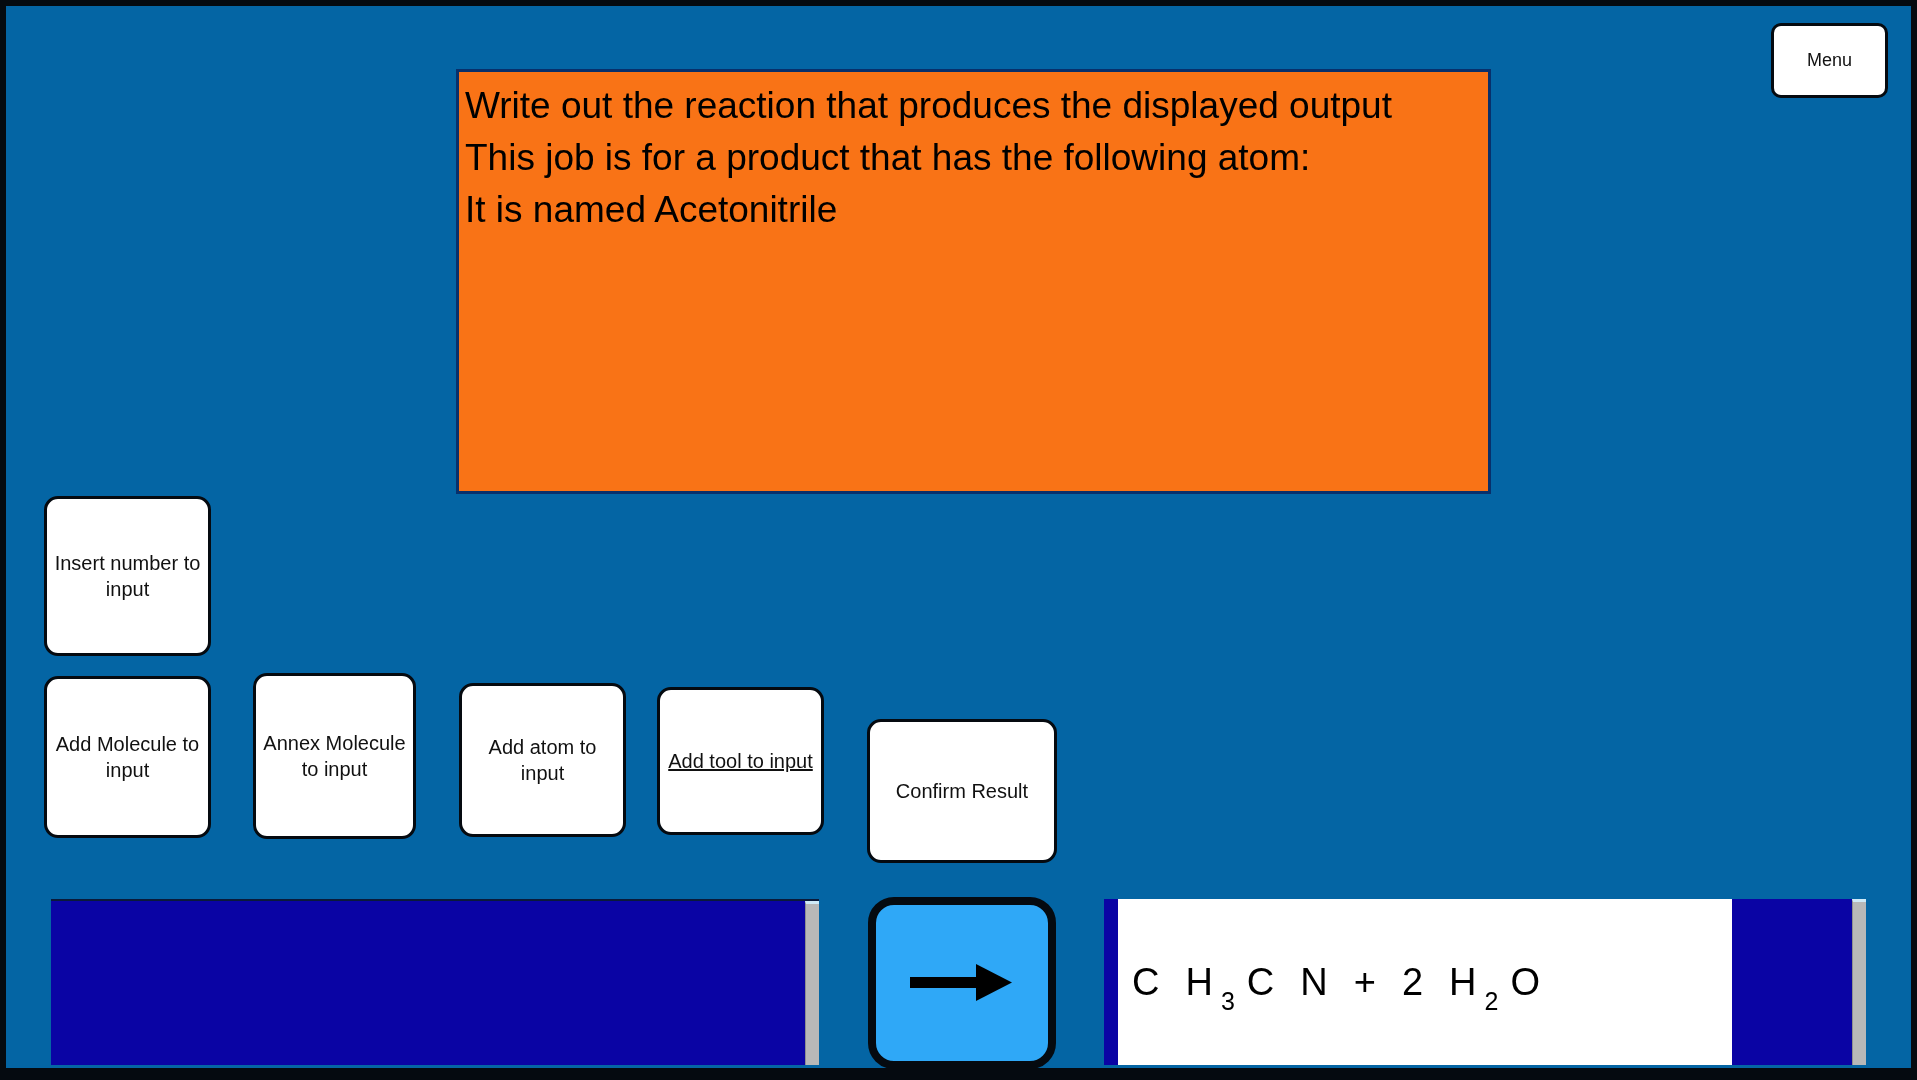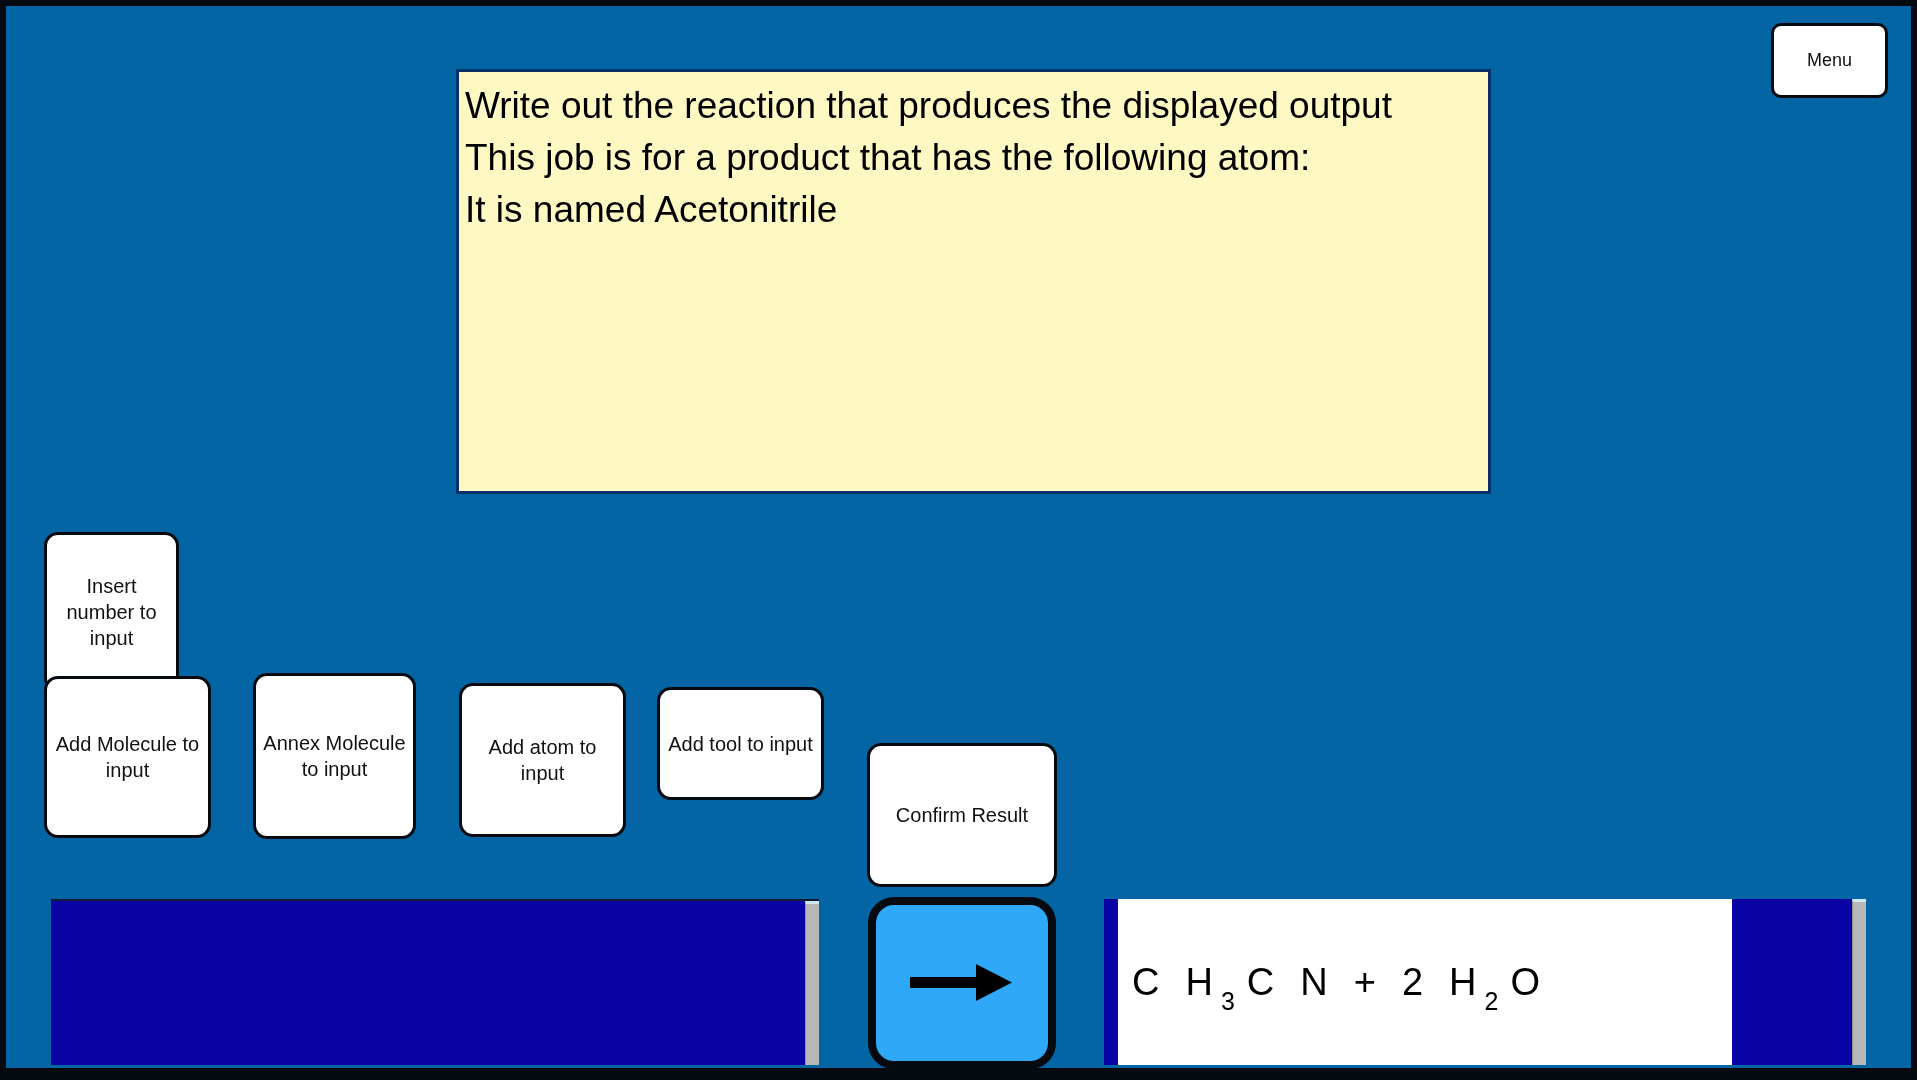--- a/index.html
+++ b/index.html
@@ -43,21 +43,21 @@
     cursor: pointer;
   }
 
   
   #instruction-panel {
     position: absolute;
     left: 450px;
     top: 63px;
     width: 1035px;
     height: 425px;
-    background: #fef9c3;
+    background: #f97316;
     border: 3px solid #08306b;
     padding: 8px 6px 4px 6px;
     overflow: hidden;
   }
   #instruction-panel .line {
     font-size: 37px;
     line-height: 52px;
     color: #000000;
     white-space: pre-wrap;
     letter-spacing: 0px;
@@ -73,26 +73,26 @@
     align-items: center;
     justify-content: center;
     text-align: center;
     font-size: 20px;
     line-height: 26px;
     color: #111111;
     padding: 4px 6px;
     cursor: pointer;
   }
 
-  #btn-insert-number { left: 38px;  top: 490px; width: 135px; height: 160px; margin-top: 36px; }
+  #btn-insert-number { left: 38px;  top: 490px; width: 167px; height: 160px; }
   #btn-add-molecule  { left: 38px;  top: 670px; width: 167px; height: 162px; }
   #btn-annex-compound{ left: 247px; top: 667px; width: 163px; height: 166px; }
   #btn-add-atom      { left: 453px; top: 677px; width: 167px; height: 154px; border-radius: 14px; }
-  #btn-add-tool      { left: 651px; top: 681px; width: 167px; height: 113px; }
-  #btn-confirm-result{ left: 861px; top: 713px; width: 190px; height: 144px; margin-top: 24px; }
+  #btn-add-tool      { left: 651px; top: 681px; width: 167px; height: 148px; text-decoration: underline; }
+  #btn-confirm-result{ left: 861px; top: 713px; width: 190px; height: 144px; }
 
   
   #input-panel {
     position: absolute;
     left: 45px;
     top: 893px;
     width: 768px;
     height: 166px;
     background: #0A04A4;
     border-top: 2px solid #0a1a3a;

